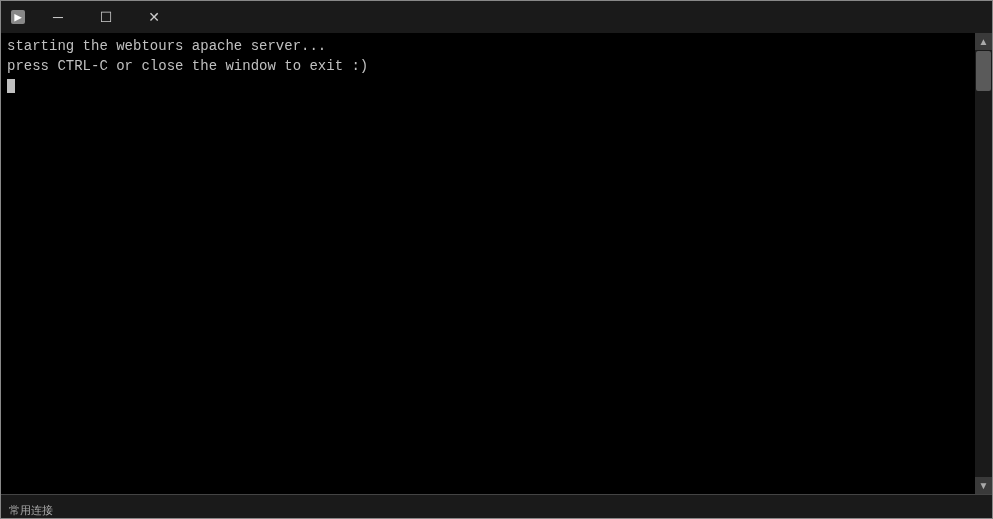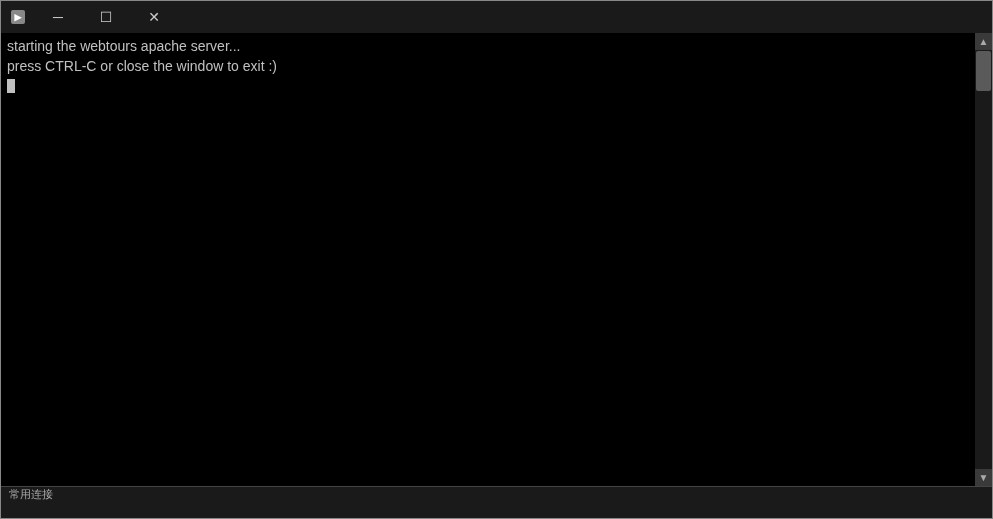--- a/index.html
+++ b/index.html
@@ -89,21 +89,21 @@
       display: flex;
       flex-direction: column;
       position: relative;
       overflow: hidden;
     }
 
     .console-content {
       flex: 1;
       padding: 4px 6px;
       color: #c0c0c0;
-      font-family: Liberation Sans, sans-serif;
+      font-family: Liberation Mono, monospace;
       font-size: 14px;
       line-height: 1.4;
       white-space: pre;
       overflow: hidden;
     }
 
     .cursor {
       display: inline-block;
       width: 8px;
       height: 14px;
@@ -150,25 +150,25 @@
 
     .scrollbar-thumb {
       width: 15px;
       height: 40px;
       background: #5a5a5a;
       margin: 1px auto;
       border-radius: 2px;
     }
 
     .status-bar {
-      height: 32px;
+      height: 24px;
       background: #1a1a1a;
       border-top: 1px solid #444;
       display: flex;
-      align-items: flex-start;
+      align-items: flex-end;
       padding: 0 8px;
       flex-shrink: 0;
     }
 
     .status-text {
       color: #aaa;
       font-size: 11px;
     }
   </style>
 </head>

